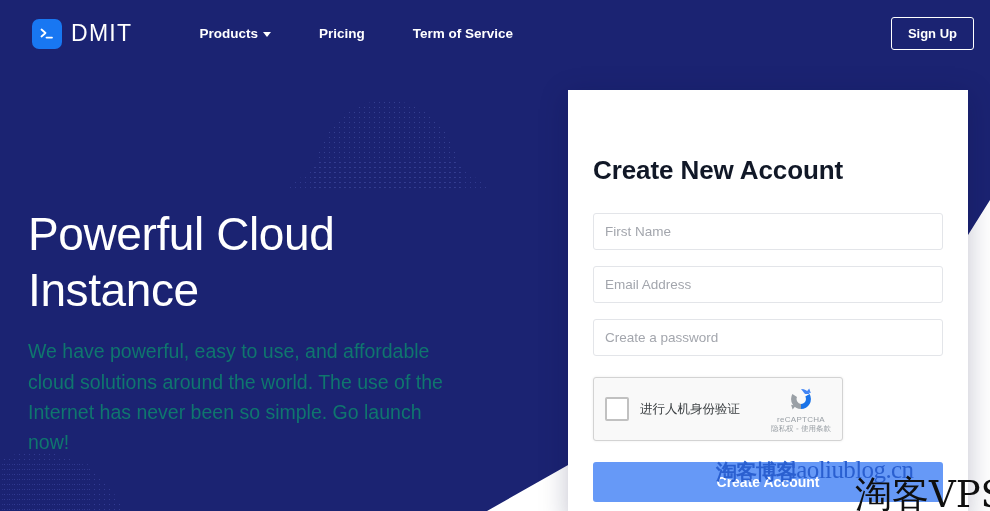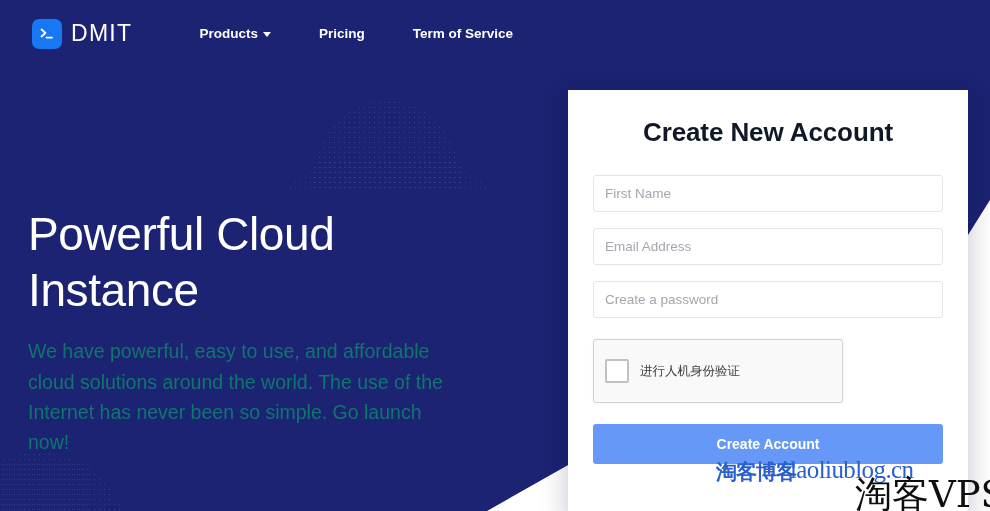--- a/index.html
+++ b/index.html
@@ -150,25 +150,24 @@
   .signup-card {
     position: absolute;
     left: 568px; top: 90px;
     width: 400px; height: 430px;
     background: #ffffff;
     box-shadow: 0 6px 26px rgba(10, 16, 60, .25);
     z-index: 30;
     padding: 0 25px;
   }
   .card-title {
-    text-align: center;
     color: #111827;
     font-size: 26px;
     font-weight: bold;
-    padding-top: 27px;
+    padding-top: 65px;
     letter-spacing: -0.1px;
   }
   .form { margin-top: 27px; }
   .row { display: flex; gap: 19px; }
   .field {
     width: 100%;
     height: 37px;
     border: 1px solid #e3e5e9;
     border-radius: 3px;
     padding: 0 11px;
@@ -310,20 +309,23 @@
         <span class="chev"></span>
       </a>
       <a class="nav-link" href="#">
         <span>Pricing</span>
       </a>
       <a class="nav-link" href="#">
         <span>Term of Service</span>
       </a>
     </div>
 
+    <div class="nav-right">
+      <button class="btn-signup">Sign Up</button>
+    </div>
   </div>
 
   <div class="hero-copy">
     <div class="hero-title">
       <div>Powerful Cloud</div>
       <div>Instance</div>
     </div>
     <div class="hero-sub">We have powerful, easy to use, and affordable cloud solutions around the world. The use of the Internet has never been so simple. Go launch now!</div>
   </div>
 
@@ -335,20 +337,33 @@
         <input class="field" type="text" placeholder="First Name" style="">
       </div>
 
       <input class="field mt" type="email" placeholder="Email Address" style="">
 
       <input class="field mt" type="password" placeholder="Create a password" style="">
 
       <div class="recaptcha">
         <div class="rc-box"></div>
         <div class="rc-label">进行人机身份验证</div>
+        <div class="rc-brand">
+          <div class="rc-logo">
+            <svg width="30" height="30" viewBox="0 0 30 30">
+              <path d="M15 5 a10 10 0 0 1 8.6 5 L19 10 Z" fill="#4285f4"></path>
+              <path d="M23.6 10 a10 10 0 0 1 -8.6 15 L15 20 a5 5 0 0 0 4.3 -7.5 Z" fill="#1a73e8"></path>
+              <path d="M15 25 a10 10 0 0 1 -8.6 -15 L11 13 a5 5 0 0 0 4 7 Z" fill="#9aa0a6"></path>
+              <path d="M23.2 4.5 l1.6 4.6 -4.8 -.6 Z" fill="#4285f4"></path>
+              <path d="M6.6 25.4 l-1.5 -4.6 4.8 .7 Z" fill="#9aa0a6"></path>
+            </svg>
+          </div>
+          <div class="rc-name">reCAPTCHA</div>
+          <div class="rc-terms">隐私权 - 使用条款</div>
+        </div>
       </div>
 
       <button class="btn-submit">Create Account</button>
     </div>
   </div>
 
   <div class="watermark wm-cn-blue">淘客博客</div>
   <div class="watermark wm-latin">laoliublog.cn</div>
   <div class="watermark wm-big">淘客VPS</div>
 

